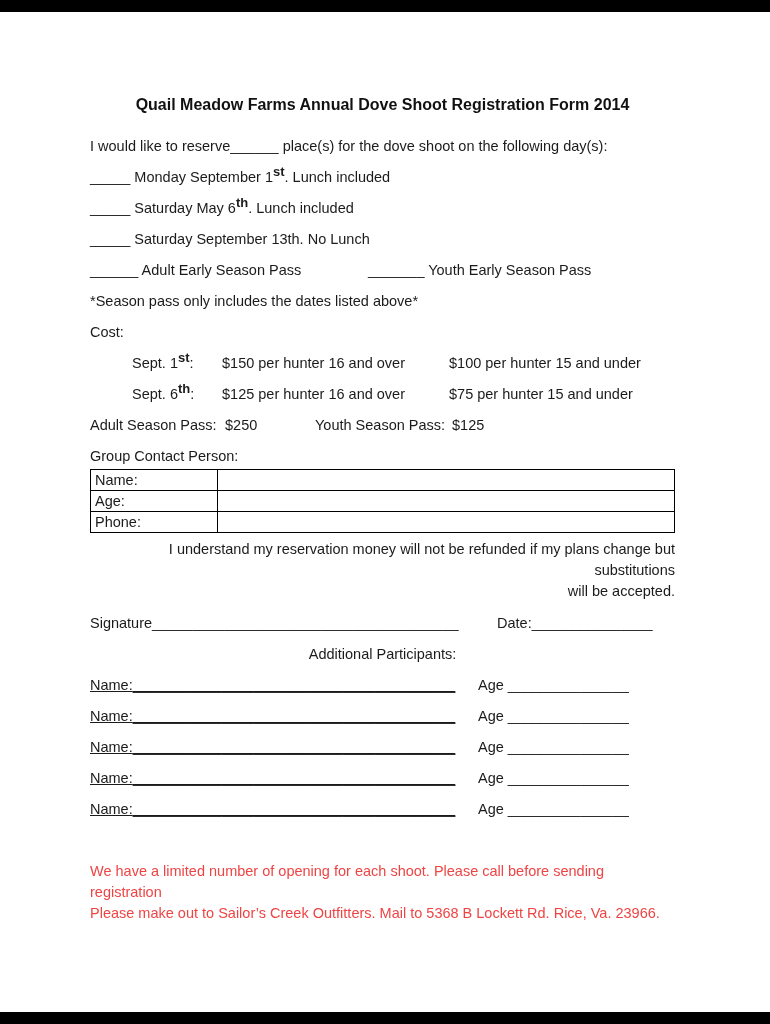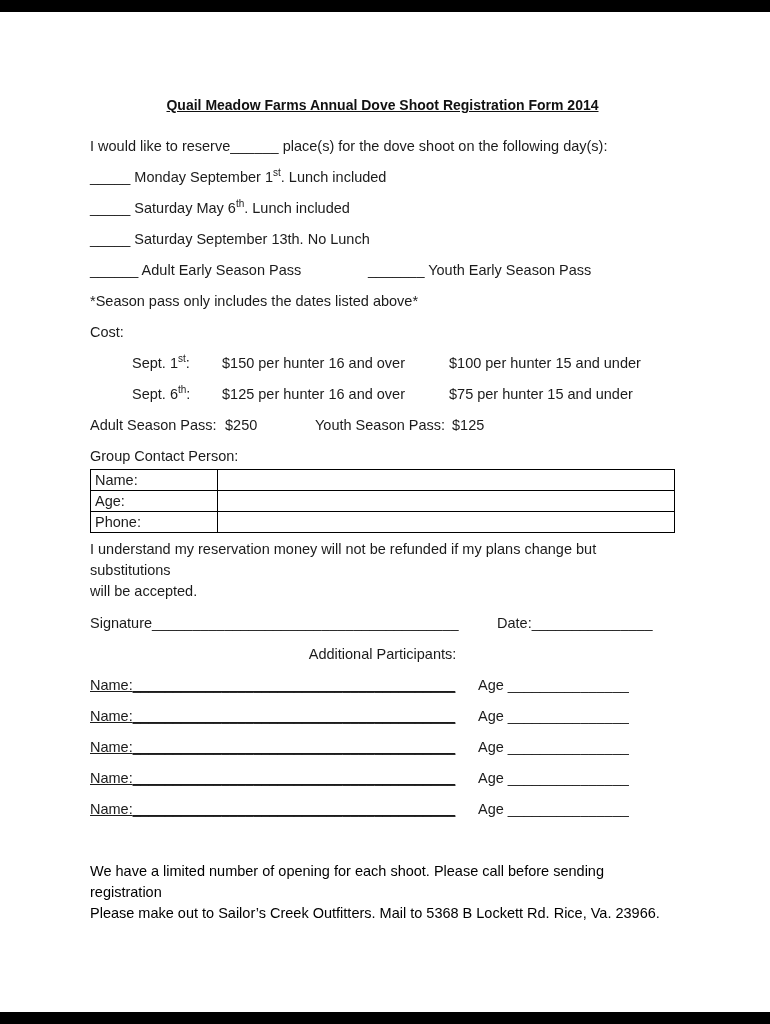--- a/index.html
+++ b/index.html
@@ -8,48 +8,48 @@
     font-family:"Liberation Sans", sans-serif; color:#1b1b1b; overflow:hidden;
   }
   .bar { position:absolute; left:0; width:770px; height:12px; background:#000; }
   .bar.top { top:0; }
   .bar.bottom { bottom:0; }
   .page {
     position:absolute; top:12px; left:0; width:770px; box-sizing:border-box;
     padding:81px 95px 0 90px;
   }
   h1.title {
-    font-size:14px; line-height:24px; font-weight:bold; text-align:center;
-    margin:0 0 20px; color:#111;text-decoration:underline;
+    font-size:16px; line-height:24px; font-weight:bold; text-align:center;
+    margin:0 0 20px; color:#111;
   }
   .line { font-size:14.5px; line-height:19px; margin:0 0 12px; white-space:nowrap; }
-  sup { font-size:10px; line-height:0; }
+  sup { font-size:13px; line-height:0;font-weight:bold; }
   .blank { letter-spacing:0; }
   .sp-left { display:inline-block; width:278px; }
   .cost-label { display:inline-block; width:90px;margin-left:42px; }
   .cost-col1 { display:inline-block; width:227px; }
   .pc-1 { display:inline-block; width:135px; }
   .pc-2 { display:inline-block; width:90px; }
   .pc-3 { display:inline-block; width:137px; }
   .gc { margin-bottom:3px; }
   table.contact {
     border-collapse:collapse; width:585px; table-layout:fixed;
   }
   table.contact td {
     border:1px solid #000; font-size:14.5px; line-height:17px;
     padding:1px 4px; height:18px; vertical-align:middle;
   }
   td.label-cell { width:118px; }
   .disclaimer { font-size:14.5px; line-height:21px; margin:6px 0 12px; white-space:normal; }
-  .disclaimer span { display:block; }
+  .disclaimer span { display:block;text-align:right; }
   .sig-left { display:inline-block; width:407px; }
   .centered { text-align:center; white-space:normal; }
   .pp-left { display:inline-block; width:388px;text-decoration:underline; }
   .age-blank { margin-left:4px; }
-  .notice { color:#000000; font-size:14.5px; line-height:21px; margin:42px 0 0; }
+  .notice { color:#ef4444; font-size:14.5px; line-height:21px; margin:42px 0 0; }
   .notice span { display:block; }
 </style>
 </head>
 <body>
 
 <div class="bar top"></div>
 
 <div class="page">
 
   <h1 class="title">Quail Meadow Farms Annual Dove Shoot Registration Form 2014</h1>

